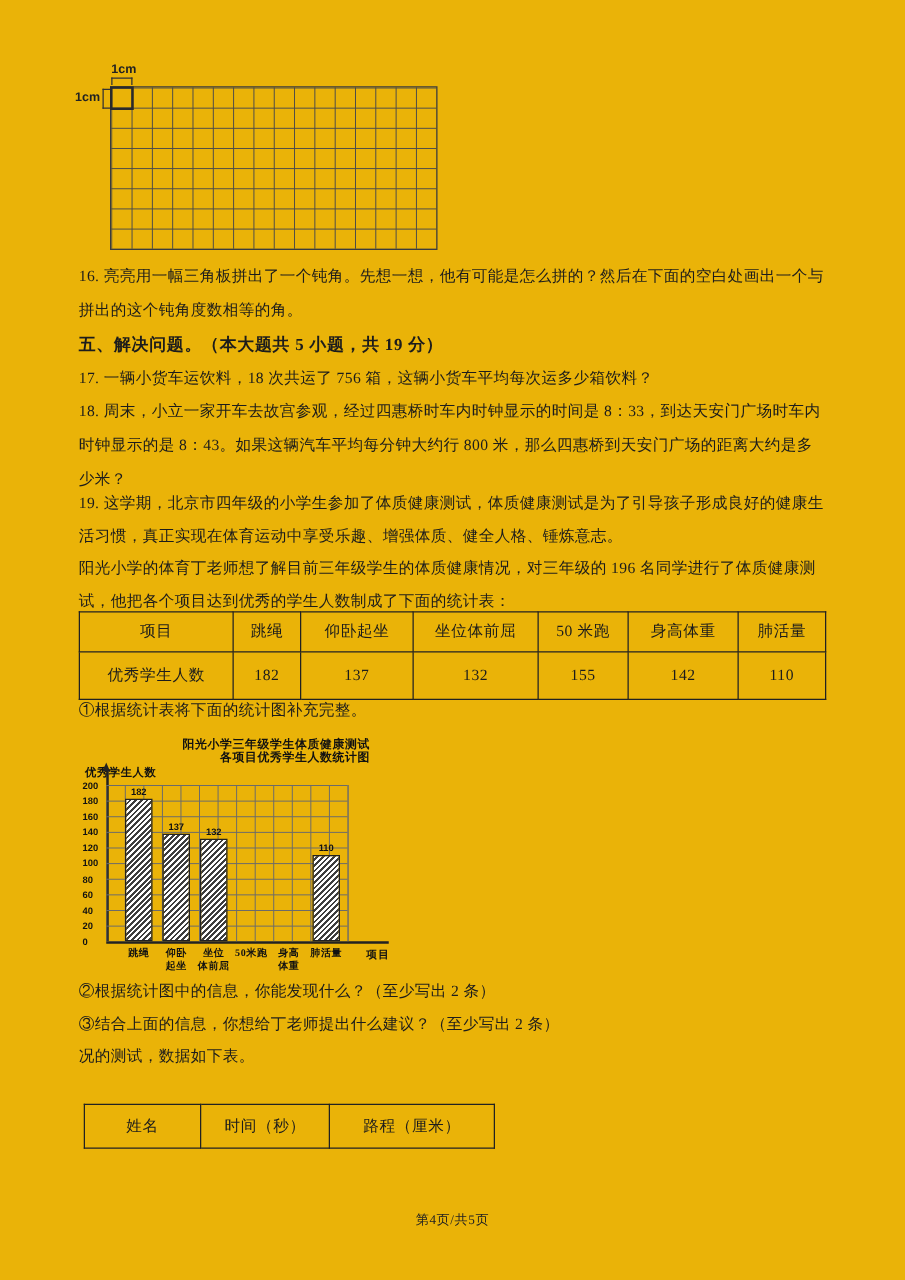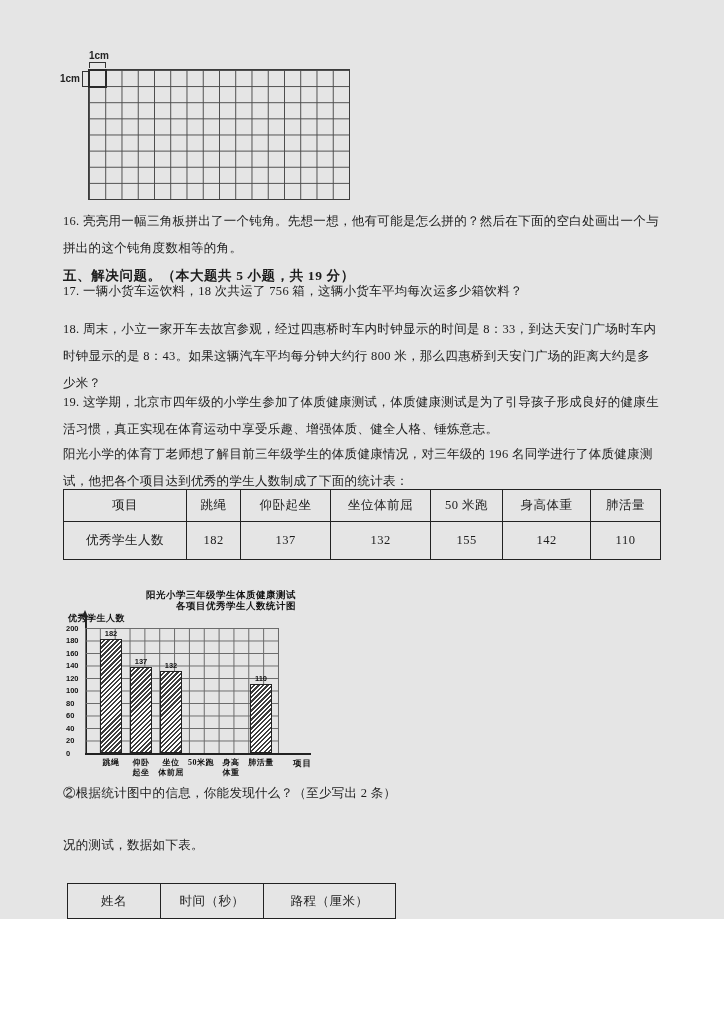--- a/index.html
+++ b/index.html
@@ -1,20 +1,20 @@
 <!DOCTYPE html>
 <html><head>
 <meta charset="utf-8">
 <style>
   html,body { margin:0; padding:0; }
   body {
     width:724px; height:1024px; background:#ffffff;
     font-family:"Liberation Serif","DejaVu Serif",serif; color:#1c1c1c;
   }
-  .page { position:relative; width:724px; height:919px; overflow:hidden; background:#e5e5e5; }
+  .page { position:relative; width:724px; height:1024px; overflow:hidden; background:#eab308; }
 
   
   .tblock { position:absolute; left:63px; width:606px; }
   .tline  { font-size:12.5px; line-height:27px; white-space:nowrap; letter-spacing:0.3px; }
   .heading { font-weight:bold; font-size:13.5px; letter-spacing:0.6px; }
 
   
   .sq-grid {
     position:absolute; left:88px; top:69px; width:262px; height:131px;
     border:1.6px solid #3c3c3c;
@@ -125,21 +125,21 @@
 
   <div class="tblock" style="top:208px;">
     <div class="tline">16. 亮亮用一幅三角板拼出了一个钝角。先想一想，他有可能是怎么拼的？然后在下面的空白处画出一个与</div>
     <div class="tline">拼出的这个钝角度数相等的角。</div>
   </div>
 
   <div class="tblock" style="top:262px;">
     <div class="tline heading">五、解决问题。（本大题共 5 小题，共 19 分）</div>
   </div>
 
-  <div class="tblock" style="top:278px;">
+  <div class="tblock" style="top:289px;">
     <div class="tline">17. 一辆小货车运饮料，18 次共运了 756 箱，这辆小货车平均每次运多少箱饮料？</div>
   </div>
 
   <div class="tblock" style="top:316px;">
     <div class="tline">18. 周末，小立一家开车去故宫参观，经过四惠桥时车内时钟显示的时间是 8：33，到达天安门广场时车内</div>
     <div class="tline">时钟显示的是 8：43。如果这辆汽车平均每分钟大约行 800 米，那么四惠桥到天安门广场的距离大约是多</div>
     <div class="tline">少米？</div>
   </div>
 
   <div class="tblock" style="top:389px;">
@@ -176,20 +176,23 @@
       <td>182</td>
       <td>137</td>
       <td>132</td>
       <td>155</td>
       <td>142</td>
       <td>110</td>
     </tr>
   </tbody>
     </table>
 
+  <div class="tblock" style="top:555px;">
+    <div class="tline">①根据统计表将下面的统计图补充完整。</div>
+  </div>
 
   <div class="chart">
     <div class="c-title" style="top:1px;">阳光小学三年级学生体质健康测试</div>
     <div class="c-title" style="top:12px;">各项目优秀学生人数统计图</div>
     <div class="c-ylabel">优秀学生人数</div>
     <div class="yarrow"></div>
     <div class="yaxis"></div>
     <div class="xaxis"></div>
     <div class="yticks">
         <div class="ytick" style="bottom: -4.5px;">0</div>
@@ -224,20 +227,23 @@
         <div class="xtick" style="left: 124px;">身高
 体重</div>
         <div class="xtick" style="left: 154px;">肺活量</div>
       </div>
     <div class="c-xlabel">项目</div>
   </div>
 
   <div class="tblock" style="top:780px;">
     <div class="tline">②根据统计图中的信息，你能发现什么？（至少写出 2 条）</div>
   </div>
+  <div class="tblock" style="top:806px;">
+    <div class="tline">③结合上面的信息，你想给丁老师提出什么建议？（至少写出 2 条）</div>
+  </div>
 
   <div class="tblock" style="top:832px;">
     <div class="tline">况的测试，数据如下表。</div>
   </div>
 
   <table class="doc model-table">
     <colgroup>
       <col style="width:93px">
         <col style="width:103px">
         <col style="width:132px">

